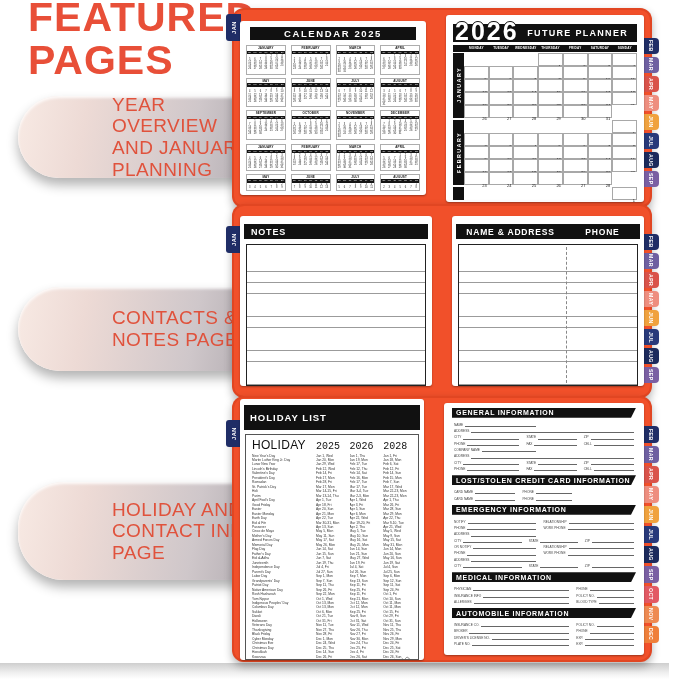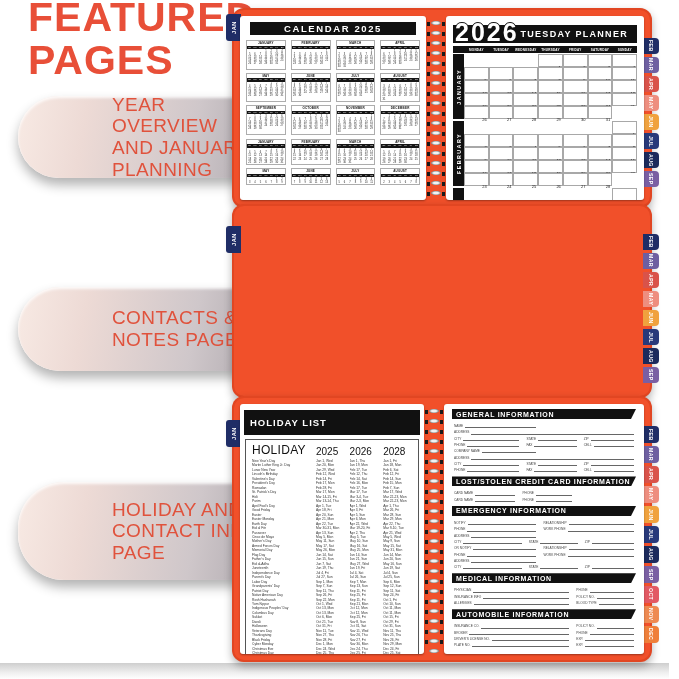--- a/index.html
+++ b/index.html
@@ -17,21 +17,21 @@
   .pill-1{top:96px;height:82px;}
   .pill-2{top:287px;height:84px;}
   .pill-3{top:482px;height:98px;}
 
   
   .spread{position:absolute;left:232px;width:420px;background:#f1502a;border-radius:12px;
           box-shadow:0 4px 9px rgba(0,0,0,.30), inset 0 0 0 2px rgba(180,40,10,.25);}
   .s1{top:8px;height:200px;z-index:2;}
   .s2{top:204px;height:194px;z-index:3;}
   .s3{top:396px;height:266px;z-index:4;}
-  .pages{position:absolute;inset:8px;display:flex;z-index:2;}
+  .pages{position:absolute;inset:8px;display:flex;z-index:2;align-items:center;}
   .page{flex:1;background:#fff;border-radius:3px;overflow:hidden;position:relative;
         box-shadow:0 1px 2px rgba(0,0,0,.35);}
   .spiral{flex:0 0 20px;
     background-image:
       radial-gradient(ellipse 7px 3px at 10px 5px, #f2f2f2 35%, #8d8d8d 65%, rgba(0,0,0,0) 74%),
       repeating-linear-gradient(180deg,#1b1b1b 0 4px, rgba(0,0,0,0) 4px 10px),
       repeating-linear-gradient(180deg,#1b1b1b 0 4px, rgba(0,0,0,0) 4px 10px);
     background-size:20px 10px,3px 96%,3px 96%;
     background-position:0 2px,1px 6px,16px 6px;
     background-repeat:repeat-y,no-repeat,no-repeat;}
@@ -85,21 +85,21 @@
          background-image:repeating-linear-gradient(180deg,rgba(0,0,0,0) 0 10.5px,#9b9b9b 10.5px 11.3px);
          background-position:0 4px;}
   .contact-div{position:absolute;top:2px;bottom:2px;left:60%;border-left:1px dashed #888;}
 
   
   .hl-bar{height:25px;background:#111;display:flex;align-items:center;margin:6px 4px 4px;}
   .hl-bar span{color:#fff;font-size:9.5px;font-weight:700;letter-spacing:1px;padding-left:6px;}
   .hl-box{position:relative;margin:0 5px;border:1px solid #555;padding:3px 6px;height:218px;overflow:hidden;}
   .hl-header{display:grid;grid-template-columns:40% 21% 21% 18%;align-items:end;margin-bottom:2px;}
   .hl-header .h0{font-size:12px;color:#111;letter-spacing:.3px;}
-  .hl-header .hy{font-size:10px;color:#111;}
+  .hl-header .hy{font-size:10px;color:#111;font-family:Liberation Mono, monospace;}
   .hl-row{display:grid;grid-template-columns:40% 21% 21% 18%;}
   .hl-row span{font-size:3.3px;line-height:1.36;color:#333;white-space:nowrap;overflow:hidden;}
   .brand{position:absolute;right:6px;bottom:3px;font-size:5px;color:#777;
          text-decoration:underline wavy #888;letter-spacing:2px;}
 
   .info-pad{padding:5px 8px;}
   .info-bar{height:10px;background:#111;display:flex;align-items:center;margin-bottom:3px;
             clip-path:polygon(0 0,100% 0,calc(100% - 5px) 100%,0 100%);}
   .info-bar span{color:#fff;font-size:7px;font-weight:700;letter-spacing:.7px;padding-left:4px;}
   .info-section{margin-bottom:4px;}
@@ -1038,21 +1038,21 @@
                 <span>7</span>
                 <span>8</span>
               </div>
             </div>
           </div>
       </div>
       <div class="spiral"></div>
       <div class="page" style="padding:5px 5px 0 7px">
         <div class="fp-titlebar">
           <span class="fp-year">2026</span>
-          <span class="fp-title">TUESDAY PLANNER</span>
+          <span class="fp-title">FUTURE PLANNER</span>
         </div>
         <div class="fp-dayhead">
             <span>MONDAY</span>
             <span>TUESDAY</span>
             <span>WEDNESDAY</span>
             <span>THURSDAY</span>
             <span>FRIDAY</span>
             <span>SATURDAY</span>
             <span>SUNDAY</span>
           </div>
@@ -1181,20 +1181,38 @@
         <div class="tab" style="background: rgb(40, 57, 122);">
           <span>JUL</span>
         </div>
         <div class="tab" style="background: rgb(28, 42, 92);">
           <span>AUG</span>
         </div>
         <div class="tab" style="background: rgb(122, 95, 163);">
           <span>SEP</span>
         </div>
       </div>
+    <div class="pages">
+      <div class="page">
+        <div class="note-bar">
+          <span>NOTES</span>
+        </div>
+        <div class="ruled"></div>
+      </div>
+      <div class="spiral"></div>
+      <div class="page">
+        <div class="contact-bar">
+          <span class="c1">NAME &amp; ADDRESS</span>
+          <span class="c2">PHONE</span>
+        </div>
+        <div class="contact-box">
+          <div class="contact-div"></div>
+        </div>
+      </div>
+    </div>
   </div>
 
   <div class="spread s3">
     <div class="tab-left" style="top: 24px; background: rgb(31, 45, 102);">
       <span>JAN</span>
     </div>
     <div class="tabs-right">
         <div class="tab" style="background: rgb(31, 45, 102);">
           <span>FEB</span>
         </div>

